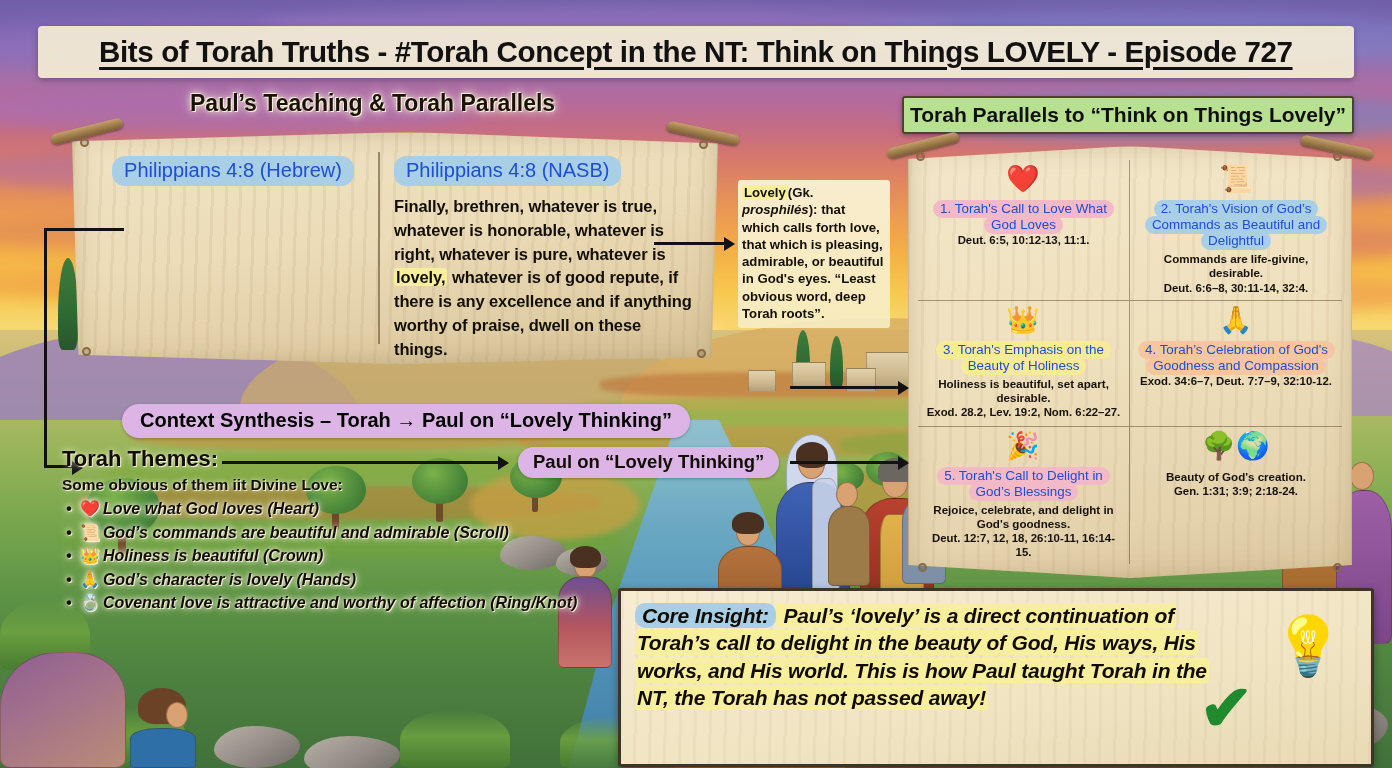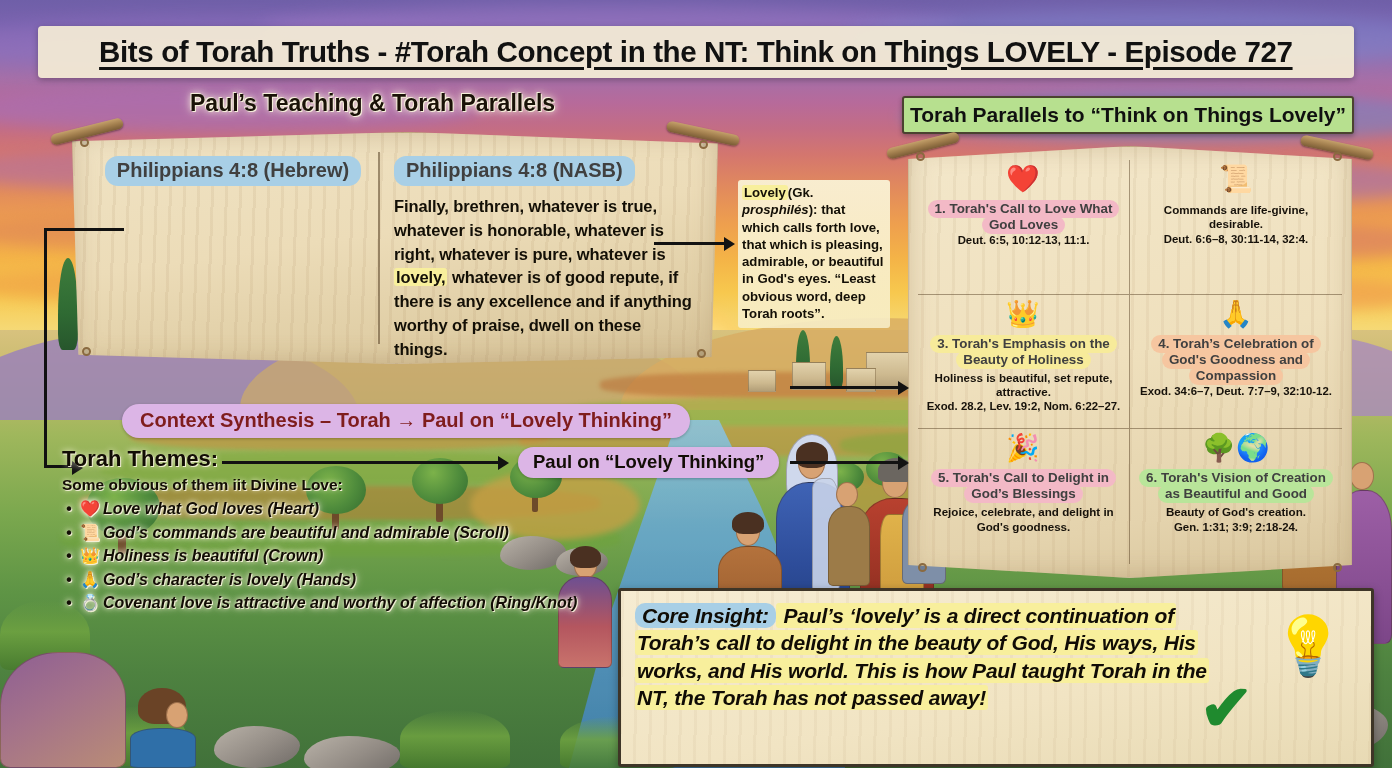--- a/index.html
+++ b/index.html
@@ -162,21 +162,21 @@
   }
 
   #col-div {
     position: absolute; left: 306px; top: 20px; width: 2px; height: 192px;
     background: rgba(90,68,40,.55);
   }
 
   .pill {
     display: inline-block;
     padding: 3px 12px 4px; border-radius: 13px;
-    font-weight: 700; color: #404040; line-height: 1.15;
+    font-weight: 400; color: #1d4ed8; line-height: 1.15;
   }
   .pill-blue { background: #a8cfe6; }
   .pill-pink { background: #f3b9c6; }
   .pill-yellow { background: #f7eb9a; }
   .pill-orange { background: #f6c6a0; }
   .pill-lgreen { background: #b9e59a; }
 
   #heb-col { position: absolute; left: 22px; top: 24px; width: 278px; text-align: center; }
   #heb-head { font-size: 20px; }
   #heb-text {
@@ -210,21 +210,21 @@
     position: absolute; width: 0; height: 0;
     border-top: 7px solid transparent; border-bottom: 7px solid transparent;
     border-left: 11px solid #121212;
   }
 
   
   #synth-bar {
     position: absolute; left: 122px; top: 404px;
     padding: 5px 18px 6px; border-radius: 18px;
     background: #dcb5e6;
-    font-size: 20px; font-weight: 700; color: #7f1d1d;
+    font-size: 20px; font-weight: 700; color: #000000;
     box-shadow: 0 1px 3px rgba(0,0,0,.25);
     white-space: nowrap;
   }
 
   
   #themes {
     position: absolute; left: 62px; top: 446px; width: 560px;
   }
   #themes-title {
     font-size: 22px; font-weight: 700; color: #120d05;
@@ -533,42 +533,43 @@
   <div class="grommet" style="left:10px;bottom:6px;"></div>
   <div class="grommet" style="right:10px;bottom:6px;"></div>
   <div id="grid">
       <div class="cell">
         <div class="cell-icon">❤️</div>
         <div class="cell-title"><span class="pill pill-pink">1. Torah's Call to Love What God Loves</span></div>
         <div class="cell-ref">Deut. 6:5, 10:12-13, 11:1.</div>
       </div>
       <div class="cell">
         <div class="cell-icon">📜</div>
+        <div class="cell-title"><span class="pill pill-blue">2. Torah's Vision of God’s Commands as Beautiful and Delightful</span></div>
         <div class="cell-desc">Commands are life-givine, desirable.</div>
         <div class="cell-ref">Deut. 6:6–8, 30:11-14, 32:4.</div>
       </div>
       <div class="cell">
         <div class="cell-icon">👑</div>
         <div class="cell-title"><span class="pill pill-yellow">3. Torah's Emphasis on the Beauty of Holiness</span></div>
-        <div class="cell-desc">Holiness is beautiful, set repute, attractive.</div>
+        <div class="cell-desc">Holiness is beautiful, set apart, desirable.</div>
         <div class="cell-ref">Exod. 28.2, Lev. 19:2, Nom. 6:22–27.</div>
       </div>
       <div class="cell">
         <div class="cell-icon">🙏</div>
         <div class="cell-title"><span class="pill pill-orange">4. Torah’s Celebration of God's Goodness and Compassion</span></div>
         <div class="cell-ref">Exod. 34:6–7, Deut. 7:7–9, 32:10-12.</div>
       </div>
       <div class="cell">
         <div class="cell-icon">🎉</div>
         <div class="cell-title"><span class="pill pill-pink">5. Torah's Call to Delight in God’s Blessings</span></div>
         <div class="cell-desc">Rejoice, celebrate, and delight in God's goodness.</div>
+        <div class="cell-ref">Deut. 12:7, 12, 18, 26:10-11, 16:14-15.</div>
       </div>
       <div class="cell">
         <div class="cell-icon">🌳🌍</div>
-        <div class="cell-title"><span class="pill pill-lgreen">6. Torah's Vision of Creation as Beautiful and Good</span></div>
         <div class="cell-desc">Beauty of God's creation.</div>
         <div class="cell-ref">Gen. 1:31; 3:9; 2:18-24.</div>
       </div>
     </div>
 </div>
 
 <div class="arrow-line" style="left:790px;top:386px;width:110px;"></div>
 <div class="arrow-head" style="left:898px;top:381px;"></div>
 <div class="arrow-line" style="left:790px;top:461px;width:110px;"></div>
 <div class="arrow-head" style="left:898px;top:456px;"></div>

